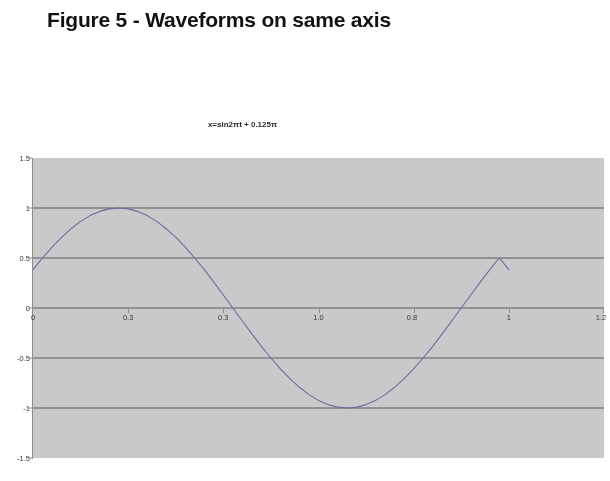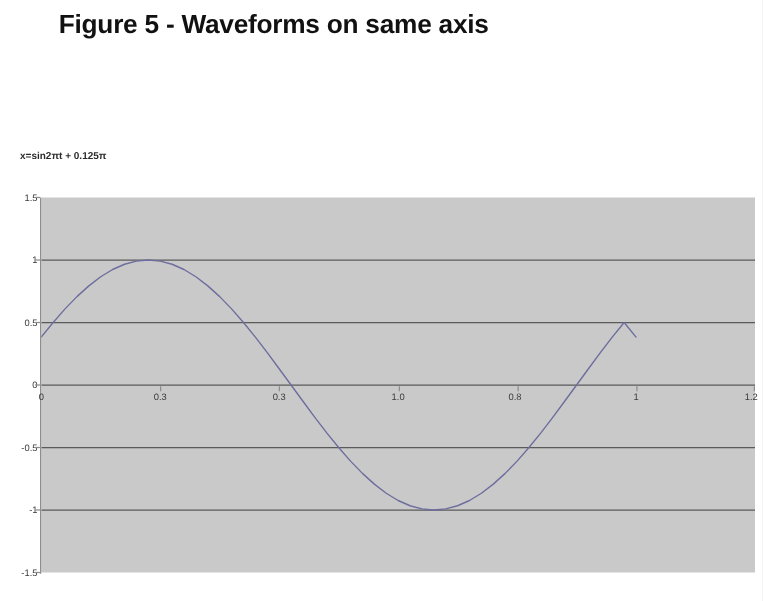--- a/index.html
+++ b/index.html
@@ -34,23 +34,24 @@
   #chart {
     position: absolute;
     left: 0;
     top: 0;
     width: 610px;
     height: 481px;
   }
 
   #chart-title {
     position: absolute;
-    left: 16px;
+    left: 0;
     top: 120px;
     width: 485px;
+    text-align: center;
     font-size: 8px;
     font-weight: bold;
     color: #2b2b2b;
   }
 
   
   #plot-area {
     position: absolute;
     left: 33px;
     top: 158px;

